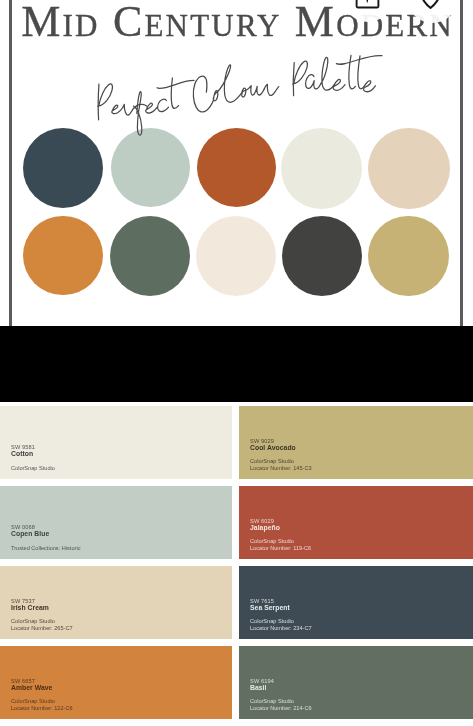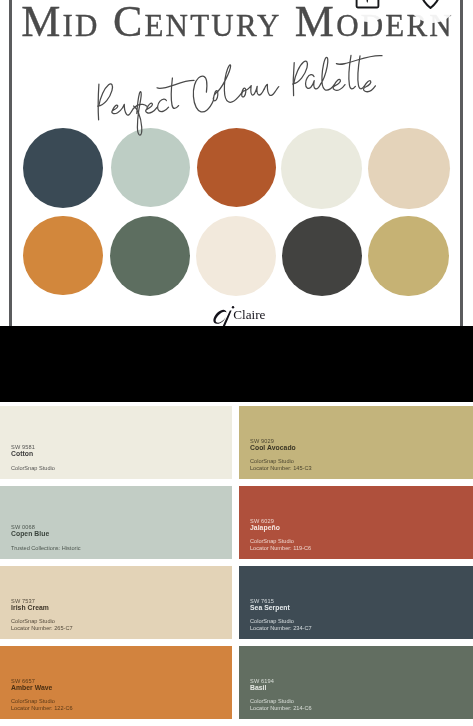--- a/index.html
+++ b/index.html
@@ -73,30 +73,20 @@
         <div class="dot" style="left: 110.8px; top: 127.7px; width: 79.4px; height: 79.4px; background: rgb(189, 205, 196);"></div>
         <div class="dot" style="left: 196.8px; top: 127.7px; width: 79.5px; height: 79.5px; background: rgb(178, 88, 43);"></div>
         <div class="dot" style="left: 281.2px; top: 127.7px; width: 81.3px; height: 81.3px; background: rgb(234, 234, 222);"></div>
         <div class="dot" style="left: 368.4px; top: 127.7px; width: 81.8px; height: 81.8px; background: rgb(228, 211, 186);"></div>
         <div class="dot" style="left: 23px; top: 215.6px; width: 79.8px; height: 79.8px; background: rgb(210, 135, 60);"></div>
         <div class="dot" style="left: 110px; top: 215.6px; width: 80.1px; height: 80.1px; background: rgb(93, 110, 96);"></div>
         <div class="dot" style="left: 195.8px; top: 215.6px; width: 80.7px; height: 80.7px; background: rgb(242, 233, 220);"></div>
         <div class="dot" style="left: 282px; top: 215.6px; width: 80.4px; height: 80.4px; background: rgb(66, 66, 64);"></div>
         <div class="dot" style="left: 368.4px; top: 215.6px; width: 80.3px; height: 80.3px; background: rgb(198, 178, 116);"></div>
       </div>
-    <div class="logo">
-      <svg width="473" height="34" viewBox="0 296 473 34" style="display:block">
-        <g fill="#15131b">
-          <path d="M226.6 312.6 C225.6 311.4 223.4 311.4 221.4 312.8 C218.0 315.2 215.4 318.8 215.7 321.0 C216.0 323.0 218.7 323.2 221.5 321.4 C223.4 320.2 224.9 318.6 225.8 317.2 C224.7 319.6 222.6 321.9 220.4 323.0 C216.8 324.7 213.6 323.8 213.4 320.8 C213.1 317.0 216.6 312.1 220.8 310.4 C223.8 309.2 225.9 310.0 226.6 312.6 Z"></path>
-          <path d="M231.6 310.6 C229.7 315.2 227.0 321.8 224.6 327.0 L222.3 327.0 C224.8 321.6 227.9 314.8 229.9 310.6 Z"></path>
-          <circle cx="233.0" cy="307.2" r="1.2"></circle>
-        </g>
-        <text x="233.2" y="319.2" font-family="Liberation Serif, serif" font-size="13.2" fill="#15131b">Claire</text>
-      </svg>
-    </div>
   </div>
   <div class="overlay">
     <div class="obtn" style="left:342.9px;top:-28.3px;width:50.2px;height:50.2px;"></div>
     <div class="obtn" style="left:406.5px;top:-28px;width:51px;height:51px;"></div>
     <svg class="oicons" width="473" height="30" viewBox="0 0 473 30">
       <rect x="356.6" y="-16" width="21.8" height="23.5" rx="1.2" fill="none" stroke="#16171a" stroke-width="1.9"></rect>
       <path d="M367.3 -3.4 C366.2 -1.0 366.3 1.4 367.3 2.9 C368.3 1.4 368.4 -1.0 367.3 -3.4 Z" fill="#16171a"></path>
       <path d="M421.3 -6.2 C421.3 -1.0 427.0 5.2 430.5 8.0 C434.0 5.2 439.7 -1.0 439.7 -6.2" fill="none" stroke="#16171a" stroke-width="2.0" stroke-linejoin="round" stroke-linecap="round"></path>
     </svg>
   </div>

